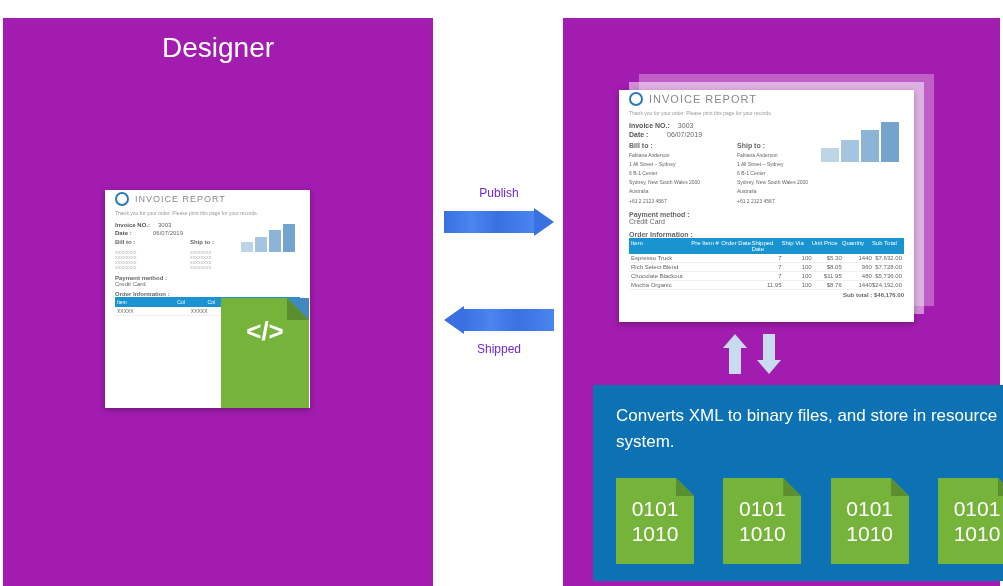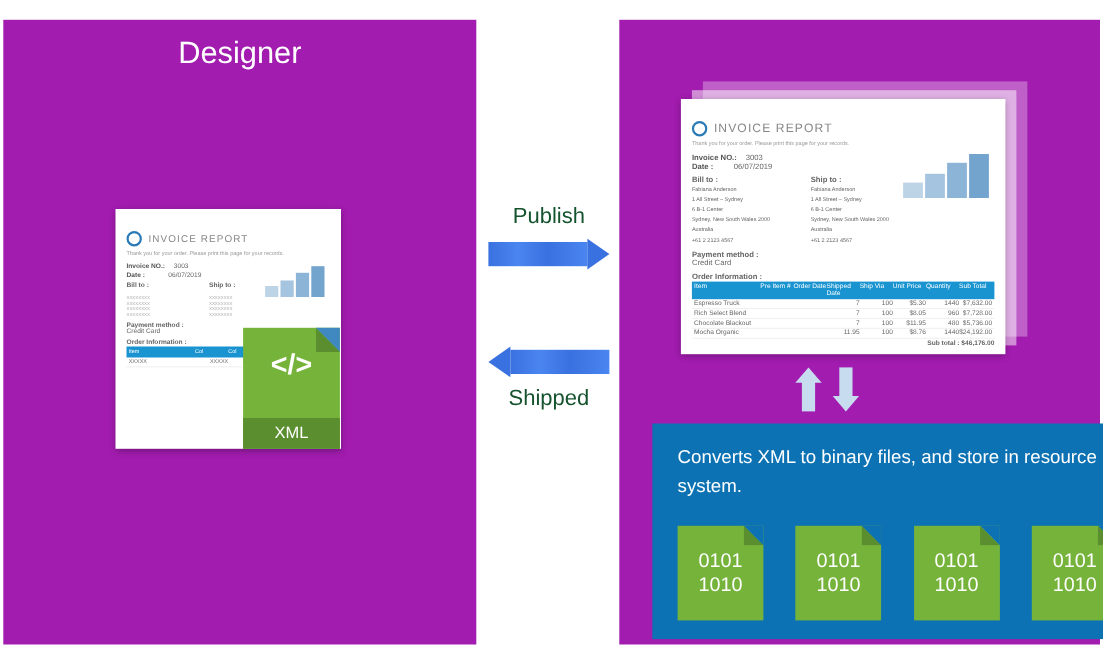--- a/index.html
+++ b/index.html
@@ -13,41 +13,41 @@
 .rc-left{left:102px;top:172px;width:205px;height:218px}
 .rc-right-a{left:56px;top:72px;width:295px;height:232px}
 .rc-right-b{position:absolute;left:66px;top:64px;width:295px;height:232px;background:rgba(255,255,255,.5)}
 .rc-right-c{position:absolute;left:76px;top:56px;width:295px;height:232px;background:rgba(255,255,255,.3)}
 .binary-box{position:absolute;left:30px;top:367px;width:446px;height:196px;background:#0d72b3;padding:18px 23px}
 .binary-box-text{color:#fff;font-size:17px;line-height:1.5}
 .bfiles{display:flex;justify-content:space-between;margin-top:24px}
 .bfile{width:78px;height:86px;background:#76b33b;position:relative;display:flex;flex-direction:column;align-items:center;justify-content:center}
 .bfile::before{content:"";position:absolute;top:0;right:0;border-style:solid;border-width:0 18px 18px 0;border-color:transparent #0d72b3 transparent transparent}
 .bfile::after{content:"";position:absolute;top:0;right:0;width:18px;height:18px;background:#5a8e2e;clip-path:polygon(0 0,0 100%,100% 100%)}
-.bfile-text{color:#fff;font-size:18px;line-height:1.2;text-align:right}
+.bfile-text{color:#fff;font-size:21px;line-height:1.2;text-align:right}
 .xml-file{position:absolute;left:218px;top:280px;width:88px;height:110px;background:#76b33b}
 .xml-file::before{content:"";position:absolute;top:0;right:0;border-style:solid;border-width:0 22px 22px 0;border-color:transparent #4089c0 transparent transparent}
 .xml-file::after{content:"";position:absolute;top:0;right:0;width:22px;height:22px;background:#5a8e2e;clip-path:polygon(0 0,0 100%,100% 100%)}
 .xml-icon{position:absolute;top:18px;left:50%;transform:translateX(-50%);color:#fff;font-size:26px;font-weight:bold}
 .xml-band{position:absolute;bottom:0;left:0;right:0;height:28px;background:#5a8e2e;color:#fff;text-align:center;line-height:28px;font-size:15px}
 .arrow-area{position:absolute;left:436px;top:186px;width:126px}
-.arrow-label{color:#14532d;font-size:20px;text-align:center}
+.arrow-label{color:#6d28d9;font-size:12px;text-align:center}
 .arrow-r{margin:8px auto 0;width:110px;height:28px;display:flex}
 .arrow-r .shaft{flex:1;height:22px;margin-top:3px;background:linear-gradient(90deg,#3a71e0,#4a85f0 30%,#3a71e0 60%,#4a85f0)}
 .arrow-r .head{width:0;height:0;border-top:14px solid transparent;border-bottom:14px solid transparent;border-left:20px solid #3a71e0}
 .arrow-l{margin:70px auto 8px;width:110px;height:28px;display:flex}
 .arrow-l .head{width:0;height:0;border-top:14px solid transparent;border-bottom:14px solid transparent;border-right:20px solid #3a71e0}
 .arrow-l .shaft{flex:1;height:22px;margin-top:3px;background:linear-gradient(90deg,#3a71e0,#4a85f0 30%,#3a71e0 60%,#4a85f0)}
 .vert-arrows{position:absolute;left:160px;top:316px;display:flex;gap:10px}
 .va-up,.va-down{width:24px;height:40px;position:relative}
 .va-up::before{content:"";position:absolute;left:6px;top:12px;width:12px;height:28px;background:#c8dcef}
 .va-up::after{content:"";position:absolute;left:0;top:0;border-left:12px solid transparent;border-right:12px solid transparent;border-bottom:14px solid #c8dcef}
 .va-down::before{content:"";position:absolute;left:6px;top:0;width:12px;height:28px;background:#c8dcef}
 .va-down::after{content:"";position:absolute;left:0;bottom:0;border-left:12px solid transparent;border-right:12px solid transparent;border-top:14px solid #c8dcef}
-.inv{padding:20px 10px;font-size:6px;color:#666}
+.inv{padding:2px 10px;font-size:6px;color:#666}
 .inv-header{display:flex;align-items:center;gap:6px;margin-bottom:4px}
 .inv-logo{width:14px;height:14px;border-radius:50%;border:2px solid #2a7ab5}
 .inv-title{color:#888;font-size:9px;letter-spacing:1px}
 .inv-sub{font-size:5px;color:#999;margin-bottom:6px}
 .inv-chart{float:right;display:flex;align-items:flex-end;gap:2px;height:30px;margin-right:5px}
 .inv-chart div{width:12px;background:#5a94c4}
 .inv-chart div:nth-child(1){height:10px;opacity:.4}
 .inv-chart div:nth-child(2){height:15px;opacity:.55}
 .inv-chart div:nth-child(3){height:22px;opacity:.7}
 .inv-chart div:nth-child(4){height:28px;opacity:.85}
@@ -122,21 +122,20 @@
           <div>XXXXX</div>
           <div>XXXXX</div>
           <div>XXXXX</div>
           <div>XXXXX</div>
         </div>
     </div>
   </div>
 
   <div class="xml-file">
     <div class="xml-icon">&lt;/&gt;</div>
-    <div class="xml-band">XML</div>
   </div>
 
 </div>
 
 <div class="arrow-area">
   <div class="arrow-label">Publish</div>
   <div class="arrow-r">
       <div class="shaft"></div>
       <div class="head"></div>
     </div>

